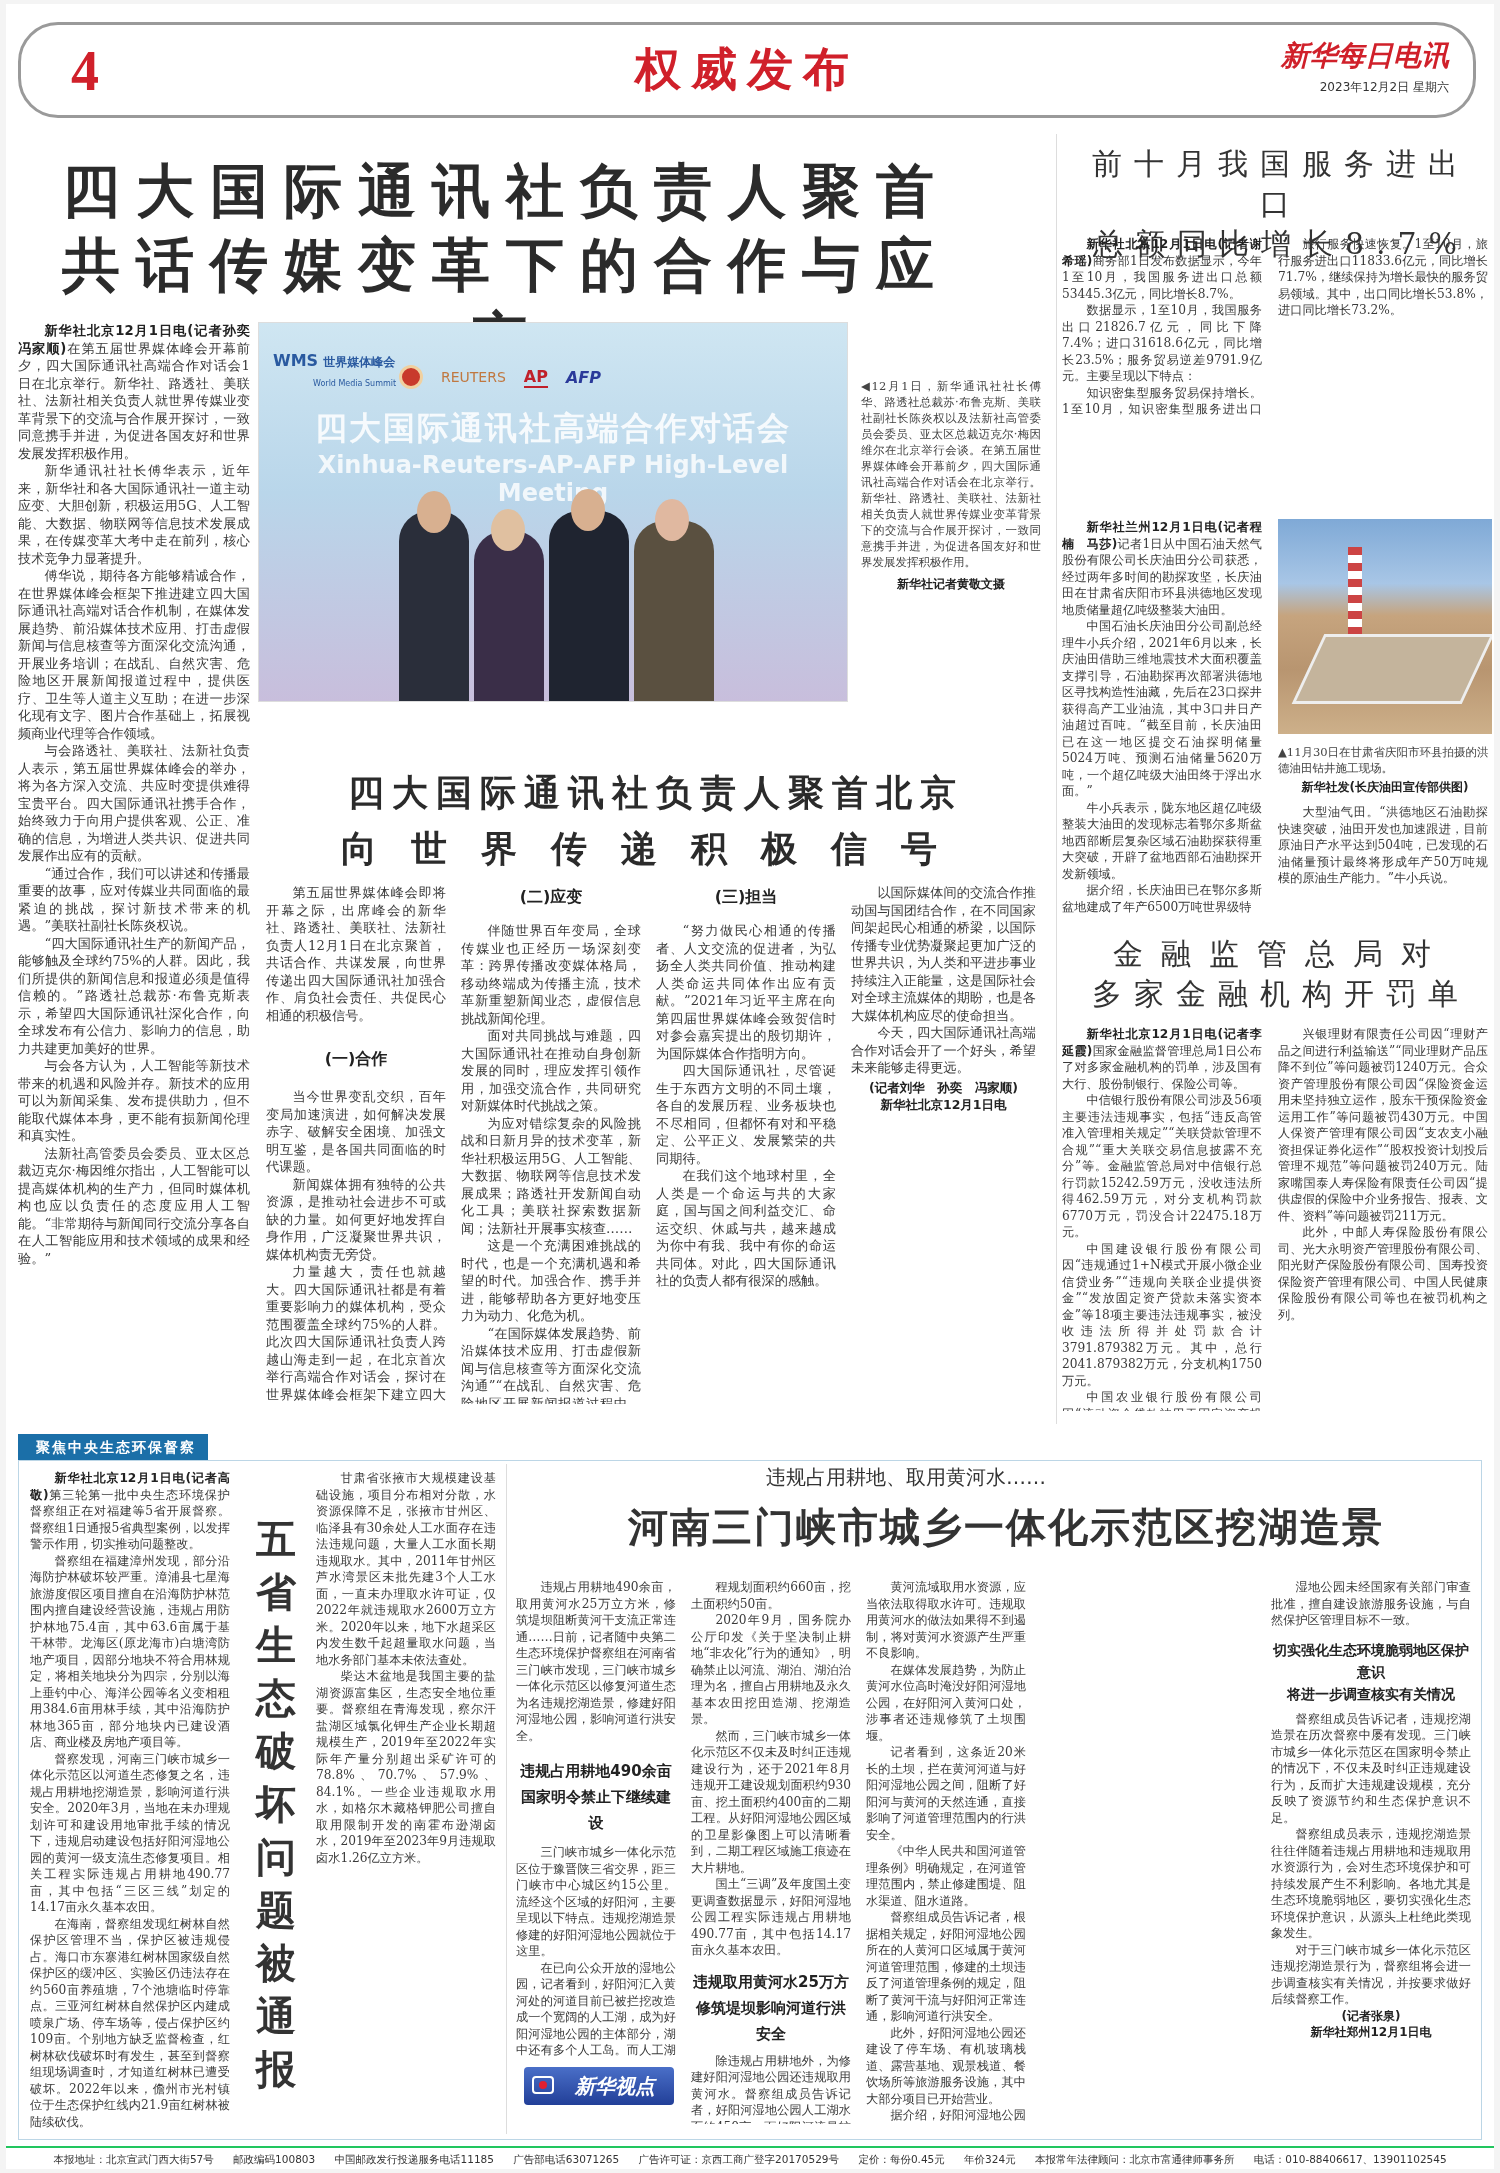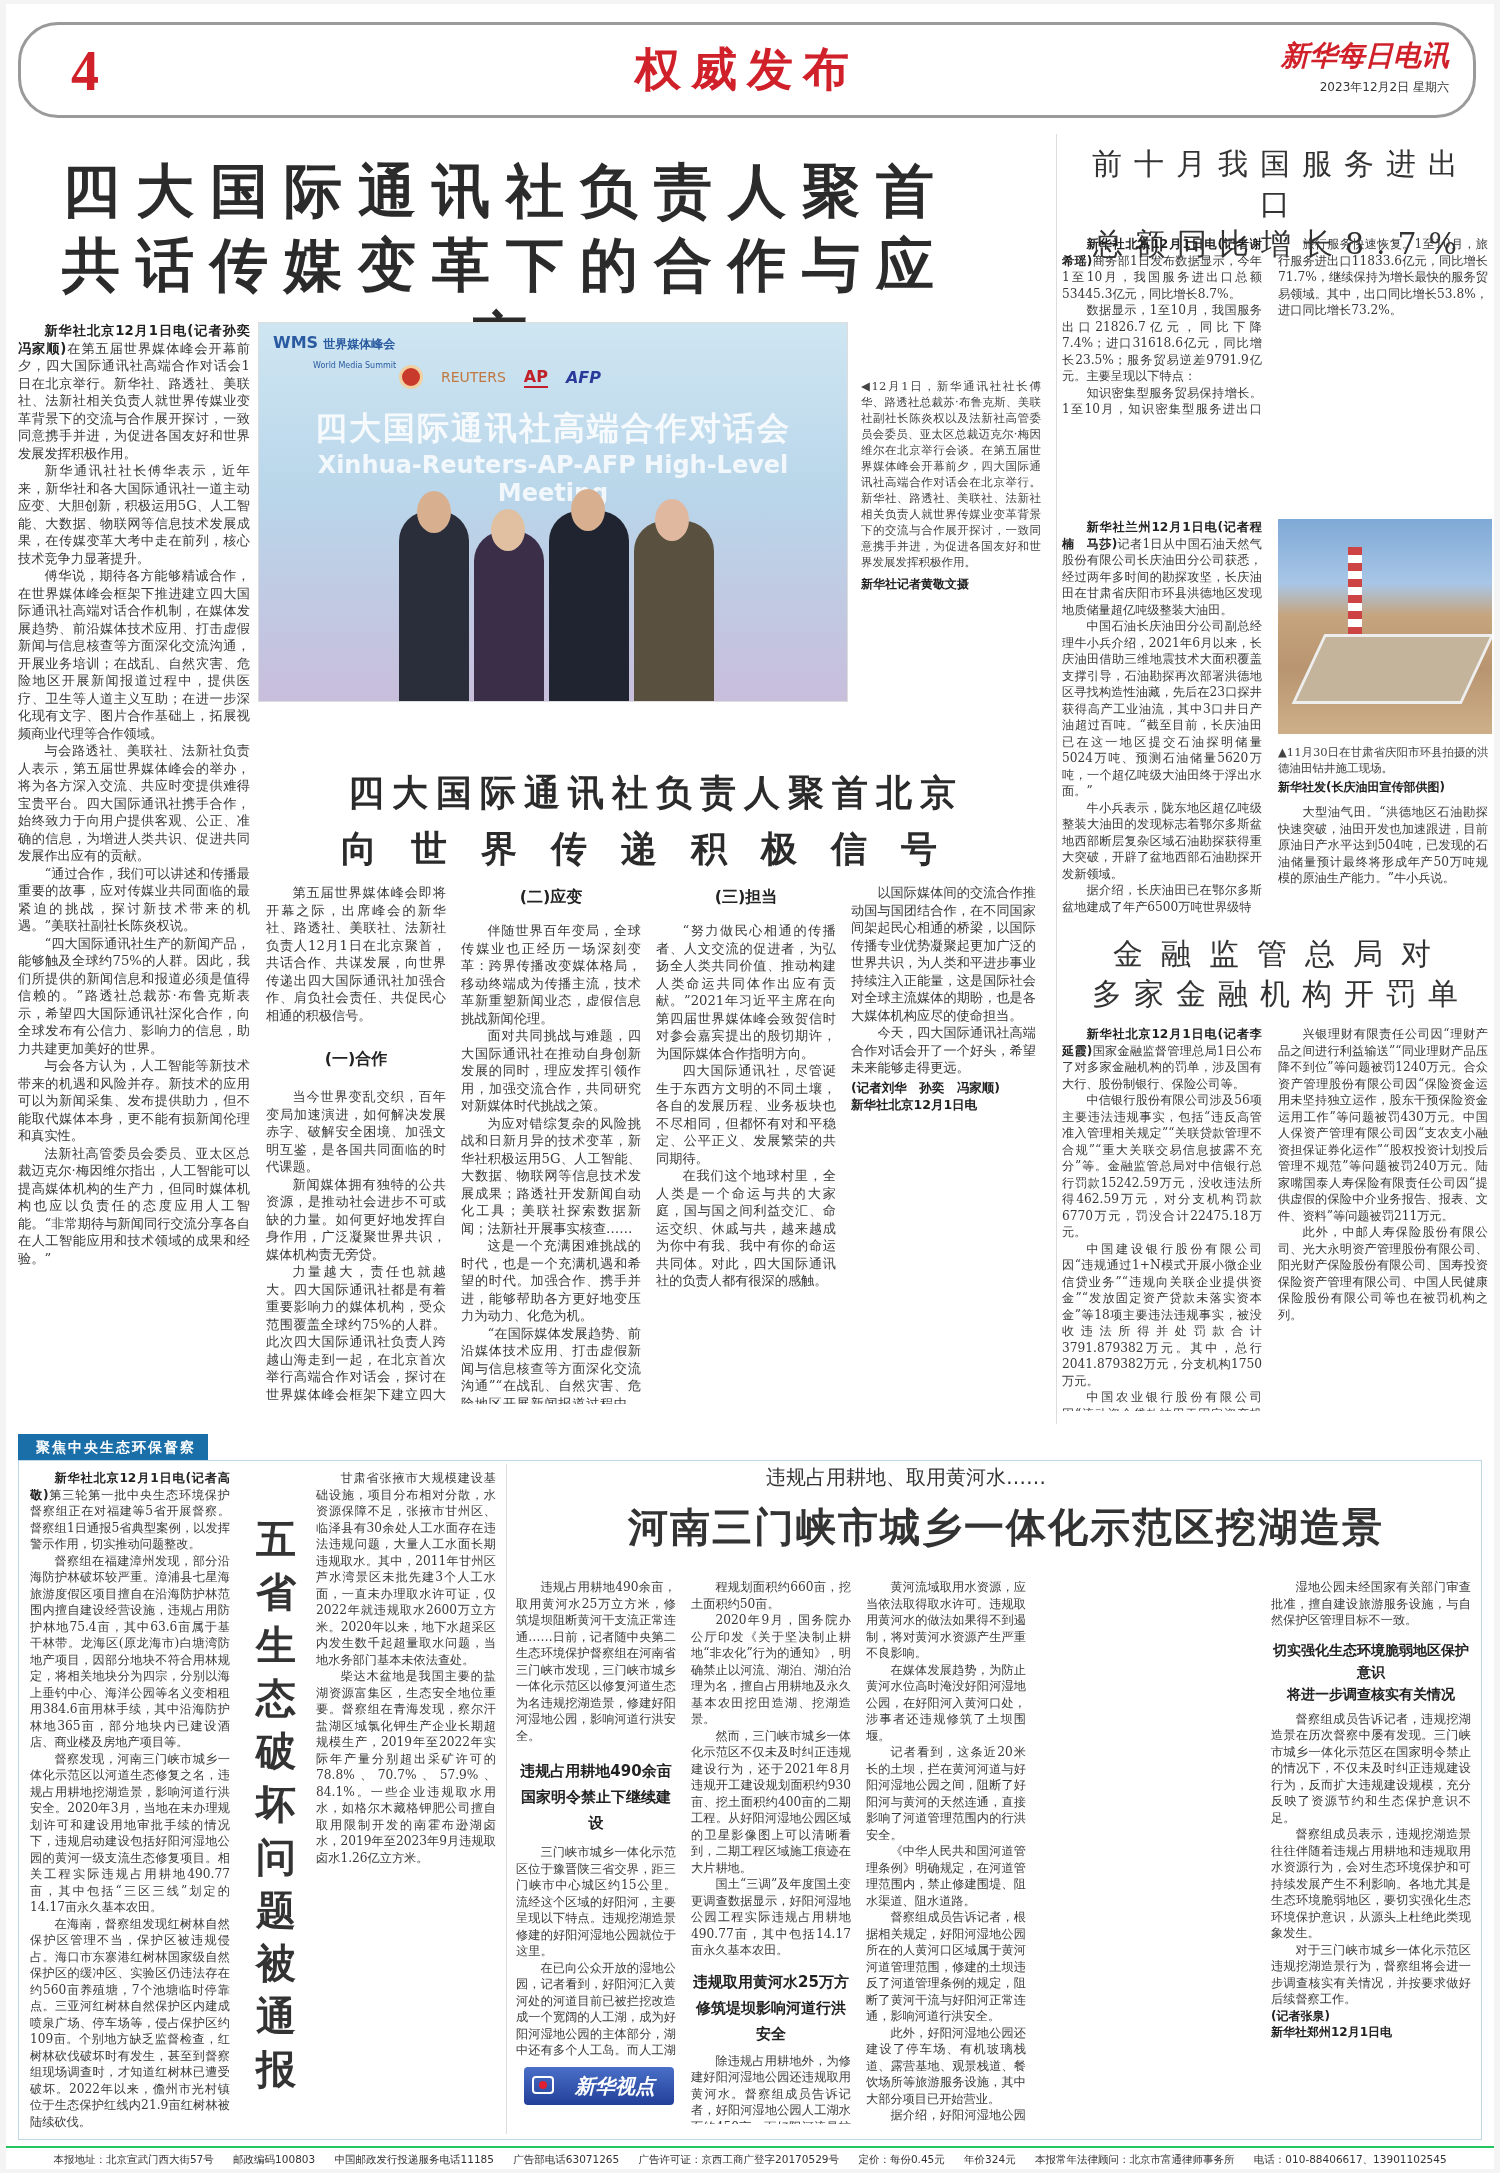--- a/index.html
+++ b/index.html
@@ -13,24 +13,24 @@
 .brand{position:absolute;right:24px;top:12px;text-align:right;}
 .brand-name{font-family:"DejaVu Serif",serif;font-weight:bold;font-style:italic;font-size:28px;color:#d0202a;}
 .brand-date{font-family:"DejaVu Sans",sans-serif;font-size:12px;color:#333;margin-top:4px;}
 
 .hl{position:absolute;font-family:"DejaVu Serif",serif;font-weight:bold;color:#2b2b2b;text-align:center;}
 .hl-main{left:40px;top:150px;width:920px;font-size:58px;line-height:74px;letter-spacing:16px;}
 .col-text{position:absolute;font-family:"DejaVu Serif",serif;font-size:13.2px;line-height:17.5px;color:#3a3a3a;text-align:justify;overflow:hidden;}
 .col-text p{text-indent:2em;}
 .col-text p.lead{text-indent:2em;}
 .lead b{font-family:"DejaVu Sans",sans-serif;font-weight:bold;color:#222;}
-.credit{font-family:"DejaVu Sans",sans-serif;font-weight:bold;text-align:left;color:#222;}
+.credit{font-family:"DejaVu Sans",sans-serif;font-weight:bold;text-align:center;color:#222;}
 
 .photo1{position:absolute;left:252px;top:318px;width:590px;height:380px;background:linear-gradient(180deg,#cfe6f2 0%,#b9d6ea 45%,#c8bedc 100%);overflow:hidden;border:1px solid #ddd;}
-.wms-logo{position:absolute;left:14px;top:10px;font-family:"DejaVu Sans",sans-serif;color:#2a5aa0;}
+.wms-logo{position:absolute;left:14px;top:28px;font-family:"DejaVu Sans",sans-serif;color:#2a5aa0;}
 .wms-logo .big{font-weight:bold;font-size:16px;}
 .wms-logo .zh{font-size:12px;font-weight:bold;}
 .wms-logo .en{font-size:8px;}
 .agency-logos{position:absolute;left:140px;top:42px;display:flex;gap:18px;align-items:center;font-family:"DejaVu Sans",sans-serif;}
 .lg-xh{width:24px;height:24px;border-radius:50%;background:#c83a2c;border:3px solid #f0d0a0;}
 .lg-reuters{font-size:14px;color:#c07840;}
 .lg-ap{font-size:16px;font-weight:bold;color:#c0202a;border-bottom:2px solid #c0202a;}
 .lg-afp{font-size:16px;font-weight:bold;font-style:italic;color:#2a3a9a;}
 .banner-zh{position:absolute;left:0;right:0;top:84px;text-align:center;font-family:"DejaVu Sans",sans-serif;font-size:32px;color:rgba(255,255,255,.85);font-weight:bold;letter-spacing:2px;}
 .banner-en{position:absolute;left:0;right:0;top:128px;text-align:center;font-family:"DejaVu Sans",sans-serif;font-size:24px;color:rgba(255,255,255,.8);font-weight:bold;}

